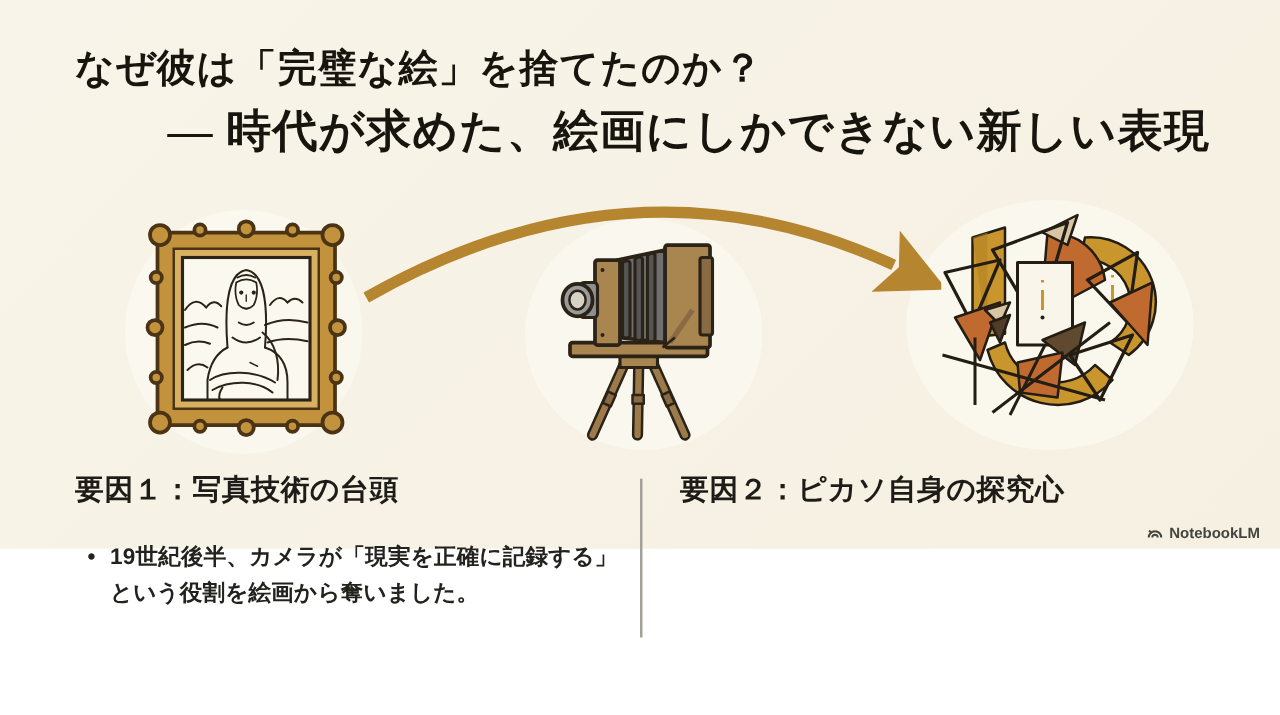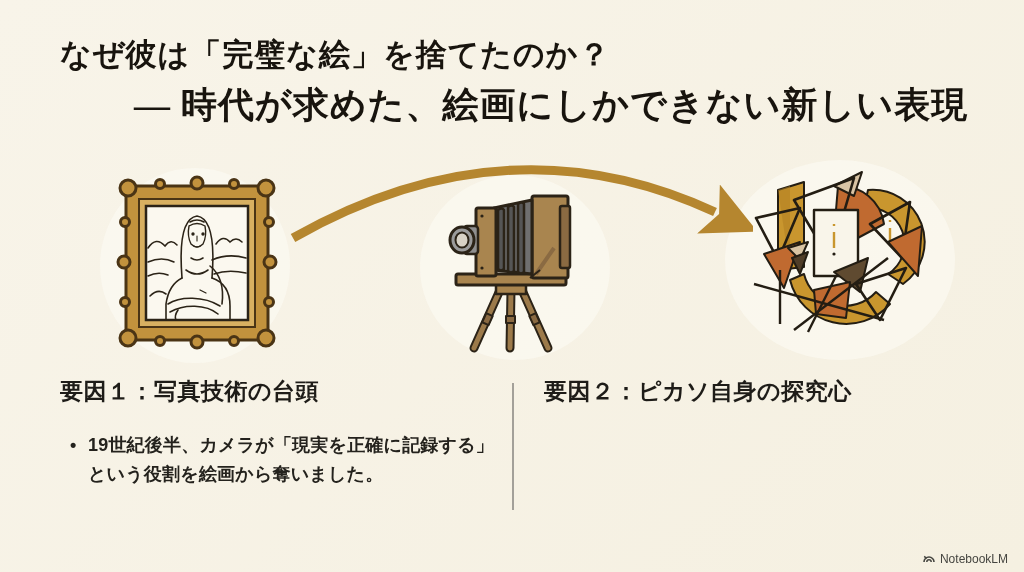--- a/index.html
+++ b/index.html
@@ -1,20 +1,20 @@
 <!DOCTYPE html>
 <html><head>
 <meta charset="utf-8">
 <style>
   * { margin: 0; padding: 0; box-sizing: border-box; }
   html, body { width: 1024px; height: 572px; overflow: hidden; }
   body { font-family: "Liberation Sans", "DejaVu Sans", sans-serif; }
   .slide {
     position: relative;
-    width: 1024px; height: 572px;
+    width: 1024px; height: 439px;
     background: #f6f1e4;
     background: linear-gradient(135deg, #f8f4e9 0%, #f5f0e1 100%);
   }
   
   .title-block {
     position: absolute; left: 60px; top: 30px; width: 920px;
     font-family: "Liberation Serif", "DejaVu Serif", serif;
     font-weight: bold; color: #18140e;
   }
   .title-line1 { font-size: 31px; line-height: 50px; letter-spacing: 1px; }
@@ -37,22 +37,22 @@
     content: "•"; position: absolute; left: 2px; top: 0;
     font-size: 18px; color: #24221d;
   }
   .divider {
     position: absolute; left: 512px; top: 383px;
     width: 2px; height: 127px; background: #a3a099;
   }
   
   .brand {
     position: absolute; right: 16px; bottom: 6px;
-    display: flex; align-items: flex-start; gap: 4px;
-    color: #454540; font-size: 12px; font-weight: normal;
+    display: flex; align-items: center; gap: 4px;
+    color: #454540; font-size: 12px; font-weight: bold;
   }
 </style>
 </head>
 <body>
 
 <div class="slide">
 
   <div class="title-block">
     <div class="title-line1">なぜ彼は「完璧な絵」を捨てたのか？</div>
     <div class="title-line2">― 時代が求めた、絵画にしかできない新しい表現</div>

